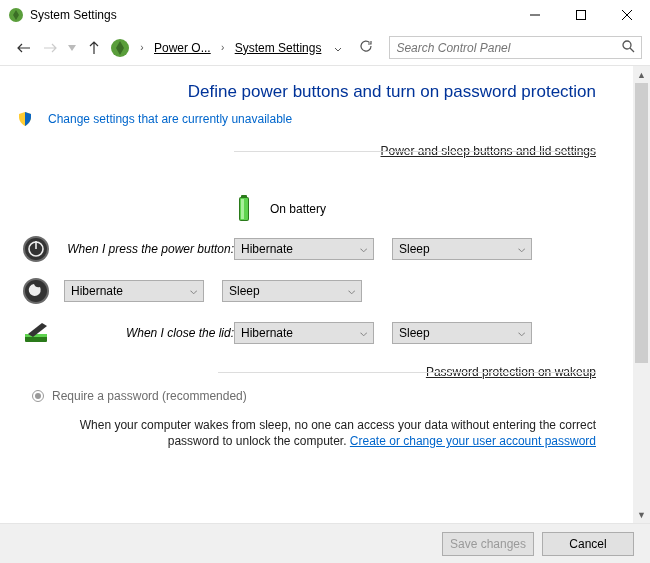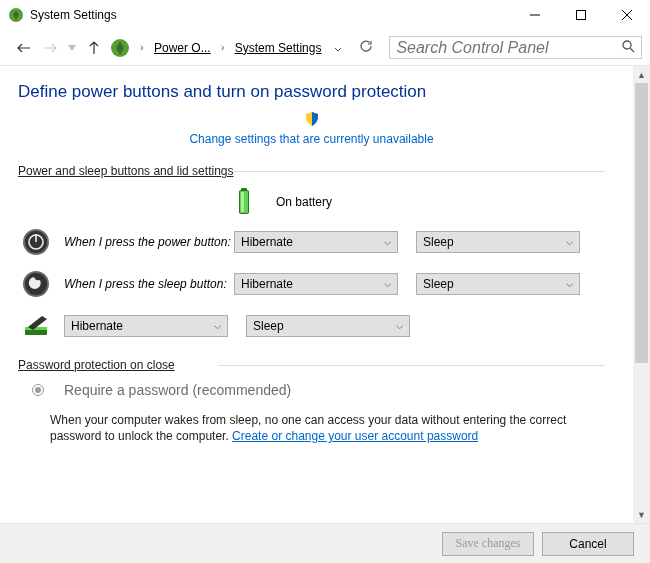--- a/index.html
+++ b/index.html
@@ -14,63 +14,63 @@
 .navbar { height: 36px; display: flex; align-items: center; padding: 0 8px 0 14px; border-bottom: 1px solid #e5e5e5; gap: 6px; }
 .nav-arrow { width: 20px; height: 20px; display: flex; align-items: center; justify-content: center; color: #555; }
 .nav-arrow.disabled { color: #bbb; }
 .breadcrumb { display: flex; align-items: center; gap: 6px; flex: 0 0 auto; }
 .bc-icon { width: 20px; height: 20px; }
 .bc-chev { width: 12px; color: #555; text-align: center; font-size: 10px; }
 .bc-item { font-size: 12px; text-decoration: underline; }
 .bc-drop { width: 22px; text-align: center; color: #555; }
 .nav-refresh { width: 18px; text-align: center; color: #555; margin-left: 2px; }
 .search-wrap { flex: 1; display: flex; align-items: center; border: 1px solid #ccc; height: 23px; padding: 0 6px; margin-left: 8px; }
-.search-wrap input { border: none; outline: none; flex: 1; font-size: 16px; font-style: italic; color: #c2410c; background: transparent; }
+.search-wrap input { border: none; outline: none; flex: 1; font-size: 12px; font-style: italic; color: #c2410c; background: transparent; }
 .search-wrap .mag { color: #555; }
 
 .content-area { position: relative; height: 457px; }
 .scrollbar-v { position: absolute; right: 0; top: 0; width: 17px; height: 100%; background: #f0f0f0; }
 .scrollbar-v .sb-btn { height: 17px; display: flex; align-items: center; justify-content: center; color: #606060; font-size: 9px; }
 .scrollbar-v .sb-thumb { position: absolute; left: 2px; right: 2px; top: 17px; height: 280px; background: #cdcdcd; }
-.content { padding: 16px 28px 10px 18px; margin-right: 17px; height: 100%; overflow: hidden; }
+.content { padding: 16px 37px 10px 18px; margin-right: 17px; height: 100%; overflow: hidden; text-align: right; }
 
 .page-heading { color: #003399; font-size: 17px; font-weight: 400; margin-bottom: 10px; }
 .page-desc { font-size: 12px; color: #222; line-height: 1.35; margin-bottom: 10px; }
-.admin-link { display: flex; align-items: center; gap: 6px; margin-bottom: 18px; flex-direction: column; }
+.admin-link { display: flex; align-items: center; gap: 16px; margin-bottom: 18px; }
 .admin-link span.link { color: #0066cc; font-size: 12px; }
 .shield { width: 14px; height: 14px; }
 
 .group-title { font-size: 12px; color: #222; margin-bottom: 0; position: relative; text-decoration: underline; }
 .group-title::after { content: ""; position: absolute; left: 216px; right: 0; top: 50%; border-top: 1px solid #ddd; }
 .group-title-b { margin-top: 18px; }
 .group-title-b::after { left: 200px; }
 
 .col-headers { display: flex; align-items: center; margin: 10px 0 12px 0; padding-left: 216px; }
-.col-headers .col { display: flex; align-items: center; gap: 22px; width: 190px; }
+.col-headers .col { display: flex; align-items: center; gap: 16px; width: 190px; margin-top: 27px; }
 .col-headers .battery-icon { width: 20px; height: 28px; }
 .col-headers .plug-icon { width: 32px; height: 14px; }
 .col-label { font-size: 12px; }
 
 .power-row { display: flex; align-items: center; margin-bottom: 14px; }
 .power-row .row-icon { width: 28px; height: 28px; margin-left: 4px; margin-right: 14px; flex-shrink: 0; }
 .power-row .row-label { width: 170px; font-size: 12px; line-height: 1.25; font-style: italic; }
 .selects { display: flex; gap: 18px; }
-.sel { width: 164px; height: 22px; background: #e1e1e1; border: 1px solid #adadad; display: flex; align-items: center; padding: 0 6px; justify-content: space-between; font-size: 12px; }
+.sel { width: 140px; height: 22px; background: #e1e1e1; border: 1px solid #adadad; display: flex; align-items: center; padding: 0 6px; justify-content: space-between; font-size: 12px; }
 .sel .chev { font-size: 9px; color: #555; }
 
 .radio-block { margin-top: 10px; padding-left: 14px; }
-.radio-line { display: flex; align-items: center; gap: 20px; color: #6d6d6d; font-size: 14px; }
+.radio-line { display: flex; align-items: center; gap: 8px; color: #6d6d6d; font-size: 12px; }
 .radio-circle { width: 12px; height: 12px; border: 1px solid #999; border-radius: 50%; display: inline-flex; align-items: center; justify-content: center; }
 .radio-circle .dot { width: 6px; height: 6px; background: #999; border-radius: 50%; }
 .radio-desc { font-size: 12px; color: #222; line-height: 1.35; margin-top: 14px; padding-left: 18px; }
 .radio-desc .link { color: #0066cc; text-decoration: underline; }
 
 .footer { height: 40px; border-top: 1px solid #e5e5e5; display: flex; align-items: center; justify-content: flex-end; padding: 0 16px; gap: 8px; background: #f0f0f0; }
 .btn { min-width: 92px; height: 24px; border: 1px solid #adadad; background: #e1e1e1; font-size: 12px; display: flex; align-items: center; justify-content: center; }
-.btn.disabled { color: #9a9a9a; font-family: Liberation Serif, serif; }
+.btn.disabled { color: #9a9a9a; }
 </style>
 </head>
 <body>
 
 <div class="titlebar">
   <span class="app-icon">
     <svg viewBox="0 0 16 16">
         <circle cx="8" cy="8" r="7" fill="#5a9e3b"></circle>
         <path d="M8 3 L11 8 L8 13 L5 8 Z" fill="#3b6e26"></path>
       </svg>
@@ -189,52 +189,52 @@
           </div>
       </div>
     </div>
 
     <div class="power-row">
       <span class="row-icon"><svg viewBox="0 0 28 28">
             <circle cx="14" cy="14" r="13" fill="#6a6a6a"></circle>
             <circle cx="14" cy="14" r="11" fill="#333"></circle>
             <path d="M18 10a6 6 0 1 1-6-3 5 5 0 0 0 6 3z" fill="#eee"></path>
           </svg></span>
-      <div class="row-label">When I press the sleep button:</div>
       <div class="selects">
         <div class="sel">
             <span>Hibernate</span>
             <span class="chev">⌵</span>
           </div>
         <div class="sel">
             <span>Sleep</span>
             <span class="chev">⌵</span>
           </div>
       </div>
     </div>
 
     <div class="power-row">
       <span class="row-icon"><svg viewBox="0 0 28 28">
             <rect x="3" y="15" width="22" height="8" rx="1" fill="#2a7a1a"></rect>
             <rect x="3" y="15" width="22" height="3" fill="#5fd34f"></rect>
             <path d="M6 15 L20 4 L25 7 L11 18z" fill="#333"></path>
           </svg></span>
+      <div class="row-label">When I close the lid:</div>
       <div class="selects">
         <div class="sel">
             <span>Hibernate</span>
             <span class="chev">⌵</span>
           </div>
         <div class="sel">
             <span>Sleep</span>
             <span class="chev">⌵</span>
           </div>
       </div>
     </div>
 
-    <div class="group-title group-title-b">Password protection on close</div>
+    <div class="group-title group-title-b">Password protection on wakeup</div>
 
     <div class="radio-block">
       <div class="radio-line">
         <span class="radio-circle">
             <span class="dot"></span>
           </span>
         <span>Require a password (recommended)</span>
       </div>
       <div class="radio-desc">
         <span>When your computer wakes from sleep, no one can access your data without entering the correct password to unlock the computer. </span><span class="link">Create or change your user account password</span>

